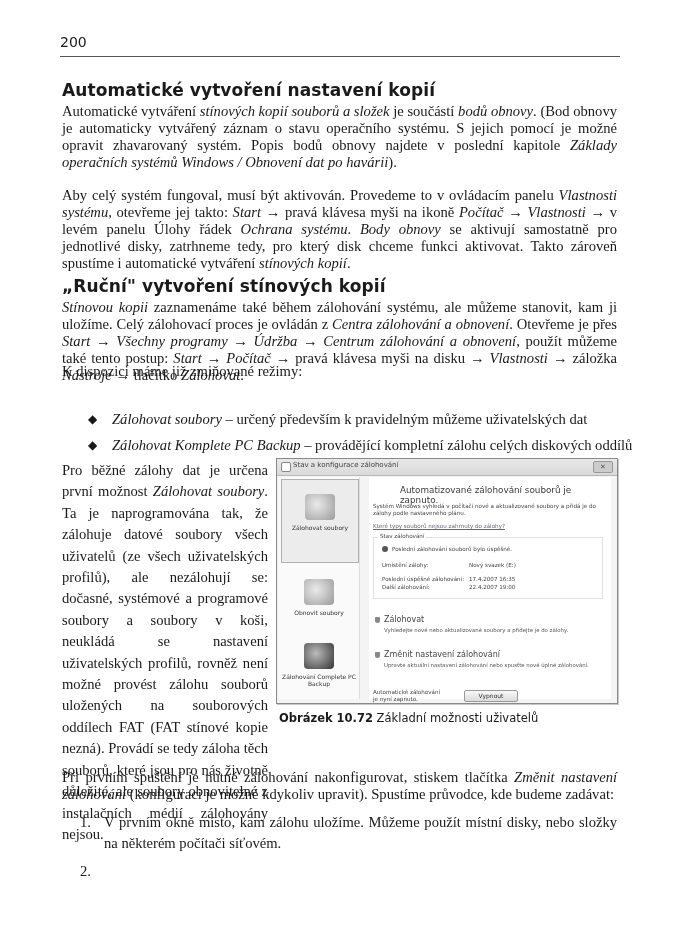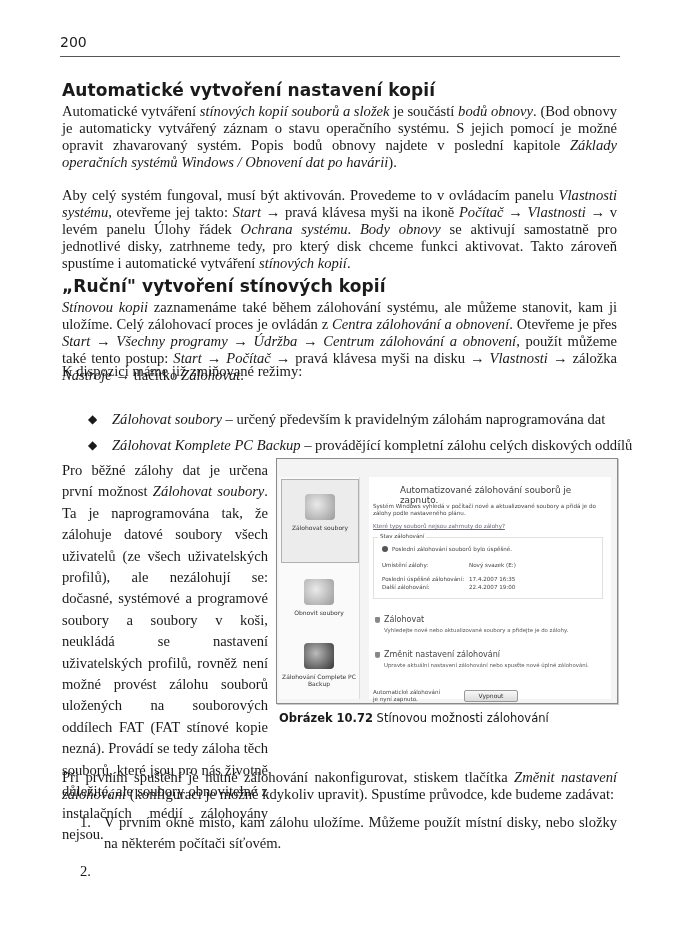--- a/index.html
+++ b/index.html
@@ -63,27 +63,32 @@
 
 <div class="h2 sans" style="top:80px">Automatické vytvoření nastavení kopií</div>
 <div class="para serif" style="top:103px"><span>Automatické vytváření </span><i>stínových kopií souborů a složek</i><span> je součástí </span><i>bodů obnovy</i><span>. (Bod obnovy je automaticky vytvářený záznam o stavu operačního systému. S jejich pomocí je možné opravit zhavarovaný systém. Popis bodů obnovy najdete v poslední kapitole </span><i>Základy operačních systémů Windows / Obnovení dat po havárii</i><span>).</span></div>
 <div class="para serif" style="top:187px"><span>Aby celý systém fungoval, musí být aktivován. Provedeme to v ovládacím panelu </span><i>Vlastnosti systému</i><span>, otevřeme jej takto: </span><i>Start</i><span> → pravá klávesa myši na ikoně </span><i>Počítač</i><span> → </span><i>Vlastnosti</i><span> → v levém panelu Úlohy řádek </span><i>Ochrana systému</i><span>. </span><i>Body obnovy</i><span> se aktivují samostatně pro jednotlivé disky, zatrhneme tedy, pro který disk chceme funkci aktivovat. Takto zároveň spustíme i automatické vytváření </span><i>stínových kopií</i><span>.</span></div>
 
 <div class="h2 sans" style="top:276px">„Ruční" vytvoření stínových kopií</div>
 <div class="para serif" style="top:299px"><i>Stínovou kopii</i><span> zaznamenáme také během zálohování systému, ale můžeme stanovit, kam ji uložíme. Celý zálohovací proces je ovládán z </span><i>Centra zálohování a obnovení</i><span>. Otevřeme je přes </span><i>Start</i><span> → </span><i>Všechny programy</i><span> → </span><i>Údržba</i><span> → </span><i>Centrum zálohování a obnovení</i><span>, použít můžeme také tento postup: </span><i>Start</i><span> → </span><i>Počítač</i><span> → pravá klávesa myši na disku → </span><i>Vlastnosti</i><span> → záložka </span><i>Nástroje</i><span> → tlačítko </span><i>Zálohovat</i><span>.</span></div>
 <div class="para serif" style="top:363px">K dispozici máme již zmiňované režimy:</div>
 
 <ul class="bullets serif" style="top:409px">
-  <li><span class="bul">◆</span><i>Zálohovat soubory</i><span> – určený především k pravidelným zálohám naprogramována dat</span></li>
+  <li><span class="bul">◆</span><i>Zálohovat soubory</i><span> – určený především k pravidelným můžeme uživatelských dat</span></li>
   <li><span class="bul">◆</span><i>Zálohovat Komplete PC Backup</i><span> – provádějící kompletní zálohu celých diskových oddílů</span></li>
 </ul>
 
 <div class="side-text serif"><span>Pro běžné zálohy dat je určena první možnost </span><i>Zálohovat soubory</i><span>. Ta je naprogramována tak, že zálohuje datové soubory všech uživatelů (ze všech uživatelských profilů), ale nezálohují se: dočasné, systémové a programové soubory a soubory v koši, neukládá se nastavení uživatelských profilů, rovněž není možné provést zálohu souborů uložených na souborových oddílech FAT (FAT stínové kopie nezná). Provádí se tedy záloha těch souborů, které jsou pro nás životně důležité, ale soubory obnovitelné z instalačních médií zálohovány nejsou.</span></div>
 
 <div class="fig">
+  <div class="fig-title">
+    <span class="ico"></span>
+    <span class="t sans">Stav a konfigurace zálohování</span>
+    <span class="fig-close sans">✕</span>
+  </div>
   <div class="left-pane">
     <div class="lp-item sel sans" style="top:2px;height:82px">
       <div class="lp-ico" style="margin-top:14px"></div>
       <span>Zálohovat soubory</span>
     </div>
     <div class="lp-item sans" style="top:96px;height:56px">
       <div class="lp-ico"></div>
       <span>Obnovit soubory</span>
     </div>
     <div class="lp-item sans" style="top:160px;height:60px">
@@ -108,21 +113,21 @@
     <div class="act" style="top:138px"><span class="sh"></span><span>Zálohovat</span></div>
     <div class="act-s" style="top:150px">Vyhledejte nové nebo aktualizované soubory a přidejte je do zálohy.</div>
     <div class="act" style="top:173px"><span class="sh"></span><span>Změnit nastavení zálohování</span></div>
     <div class="act-s" style="top:185px">Upravte aktuální nastavení zálohování nebo spusťte nové úplné zálohování.</div>
     <div class="off-l">Automatické zálohování je nyní zapnuto.</div>
     <div class="off-btn">Vypnout</div>
   </div>
 </div>
 
 <div class="caption sans">
-  <b>Obrázek 10.72</b><span> Stínovou možnosti zálohování</span>
+  <b>Obrázek 10.72</b><span> Základní možnosti uživatelů</span>
 </div>
 
 <div class="para serif" style="top:769px"><span>Při prvním spuštění je nutné zálohování nakonfigurovat, stiskem tlačítka </span><i>Změnit nastavení zálohování</i><span> (konfiguraci je možné kdykoliv upravit). Spustíme průvodce, kde budeme zadávat:</span></div>
 
 <ol class="ol serif" style="top:812px">
   <li><span class="num">1.</span><span>V prvním okně místo, kam zálohu uložíme. Můžeme použít místní disky, nebo složky na některém počítači síťovém.</span></li>
   <li><span class="num">2.</span></li>
 </ol>
 
 </body></html>

